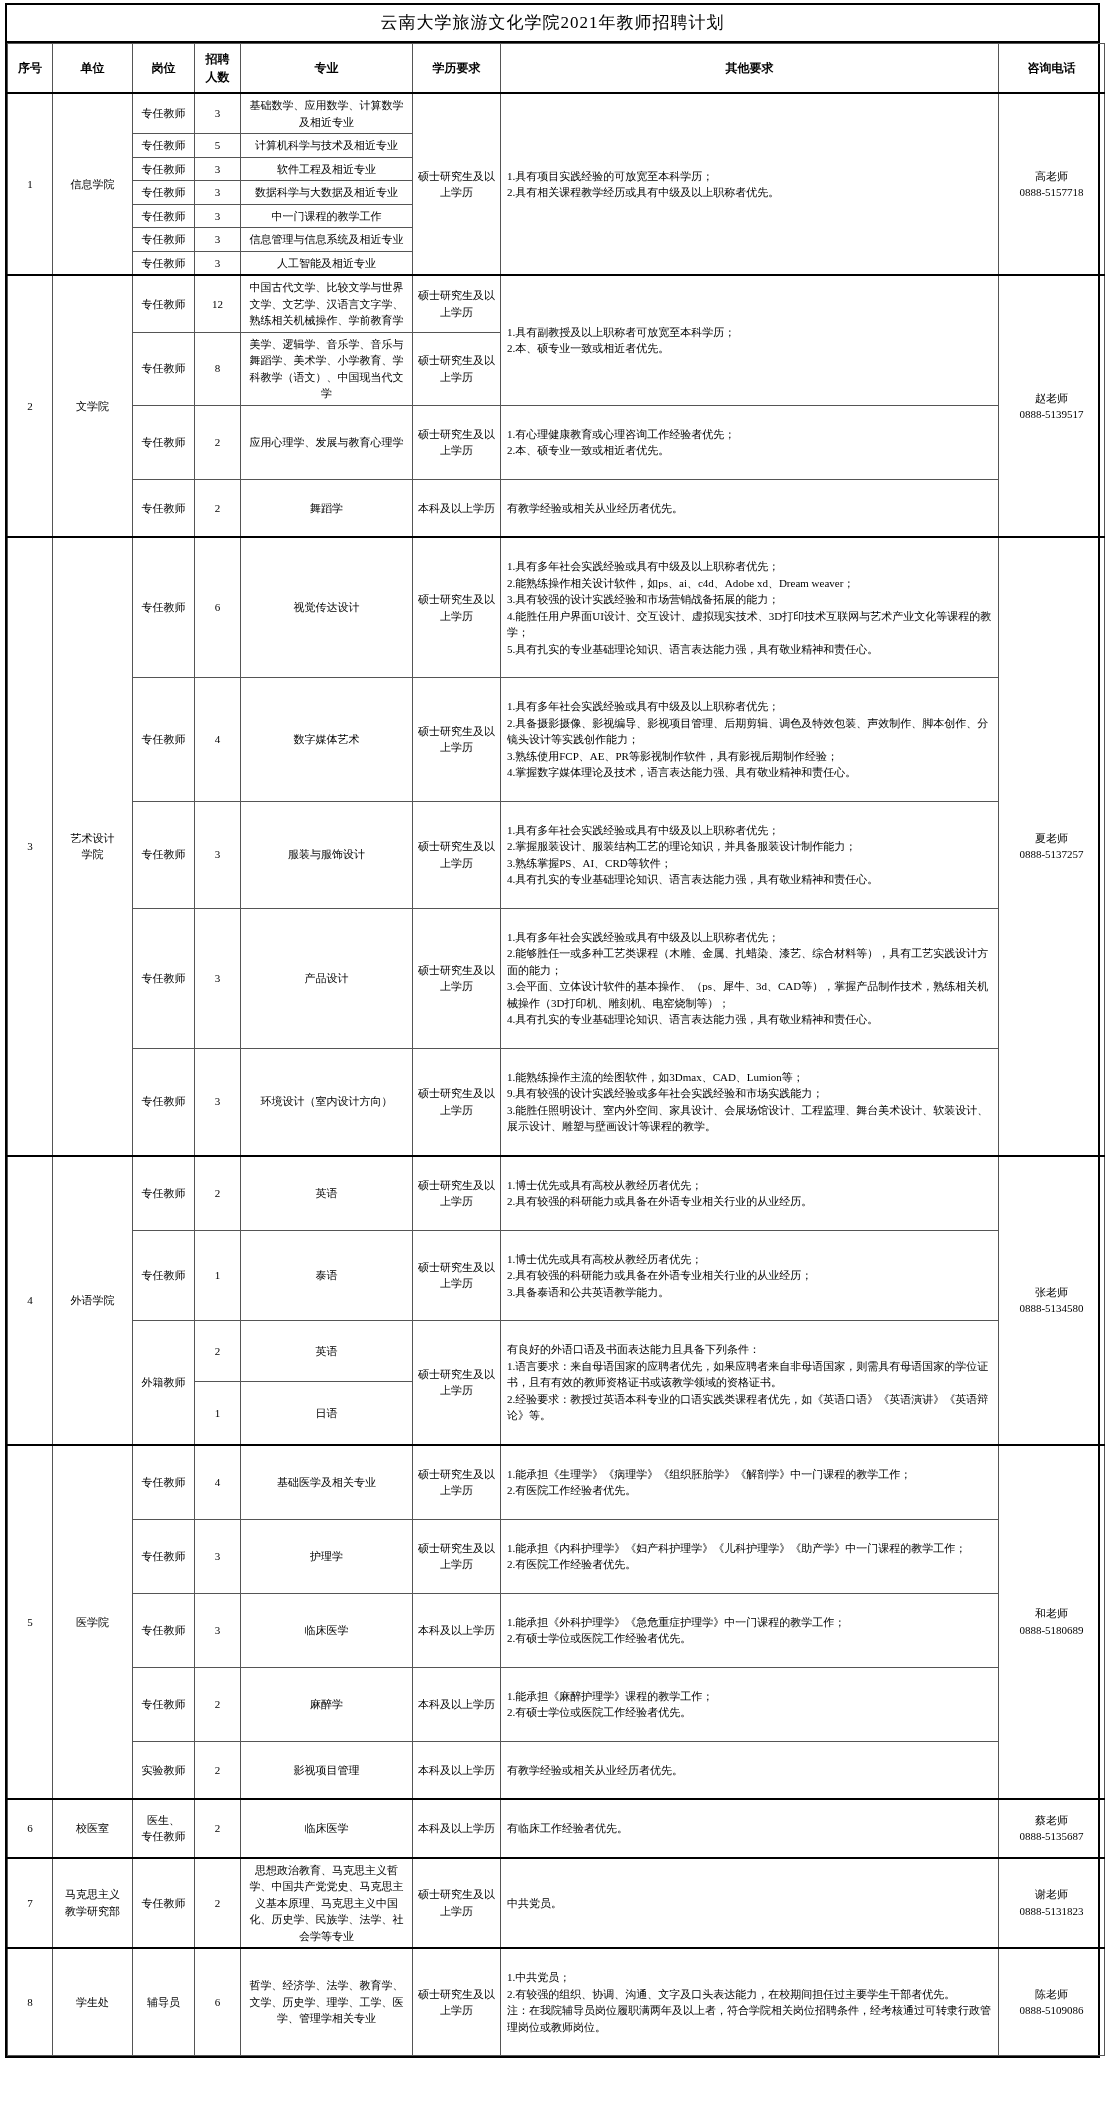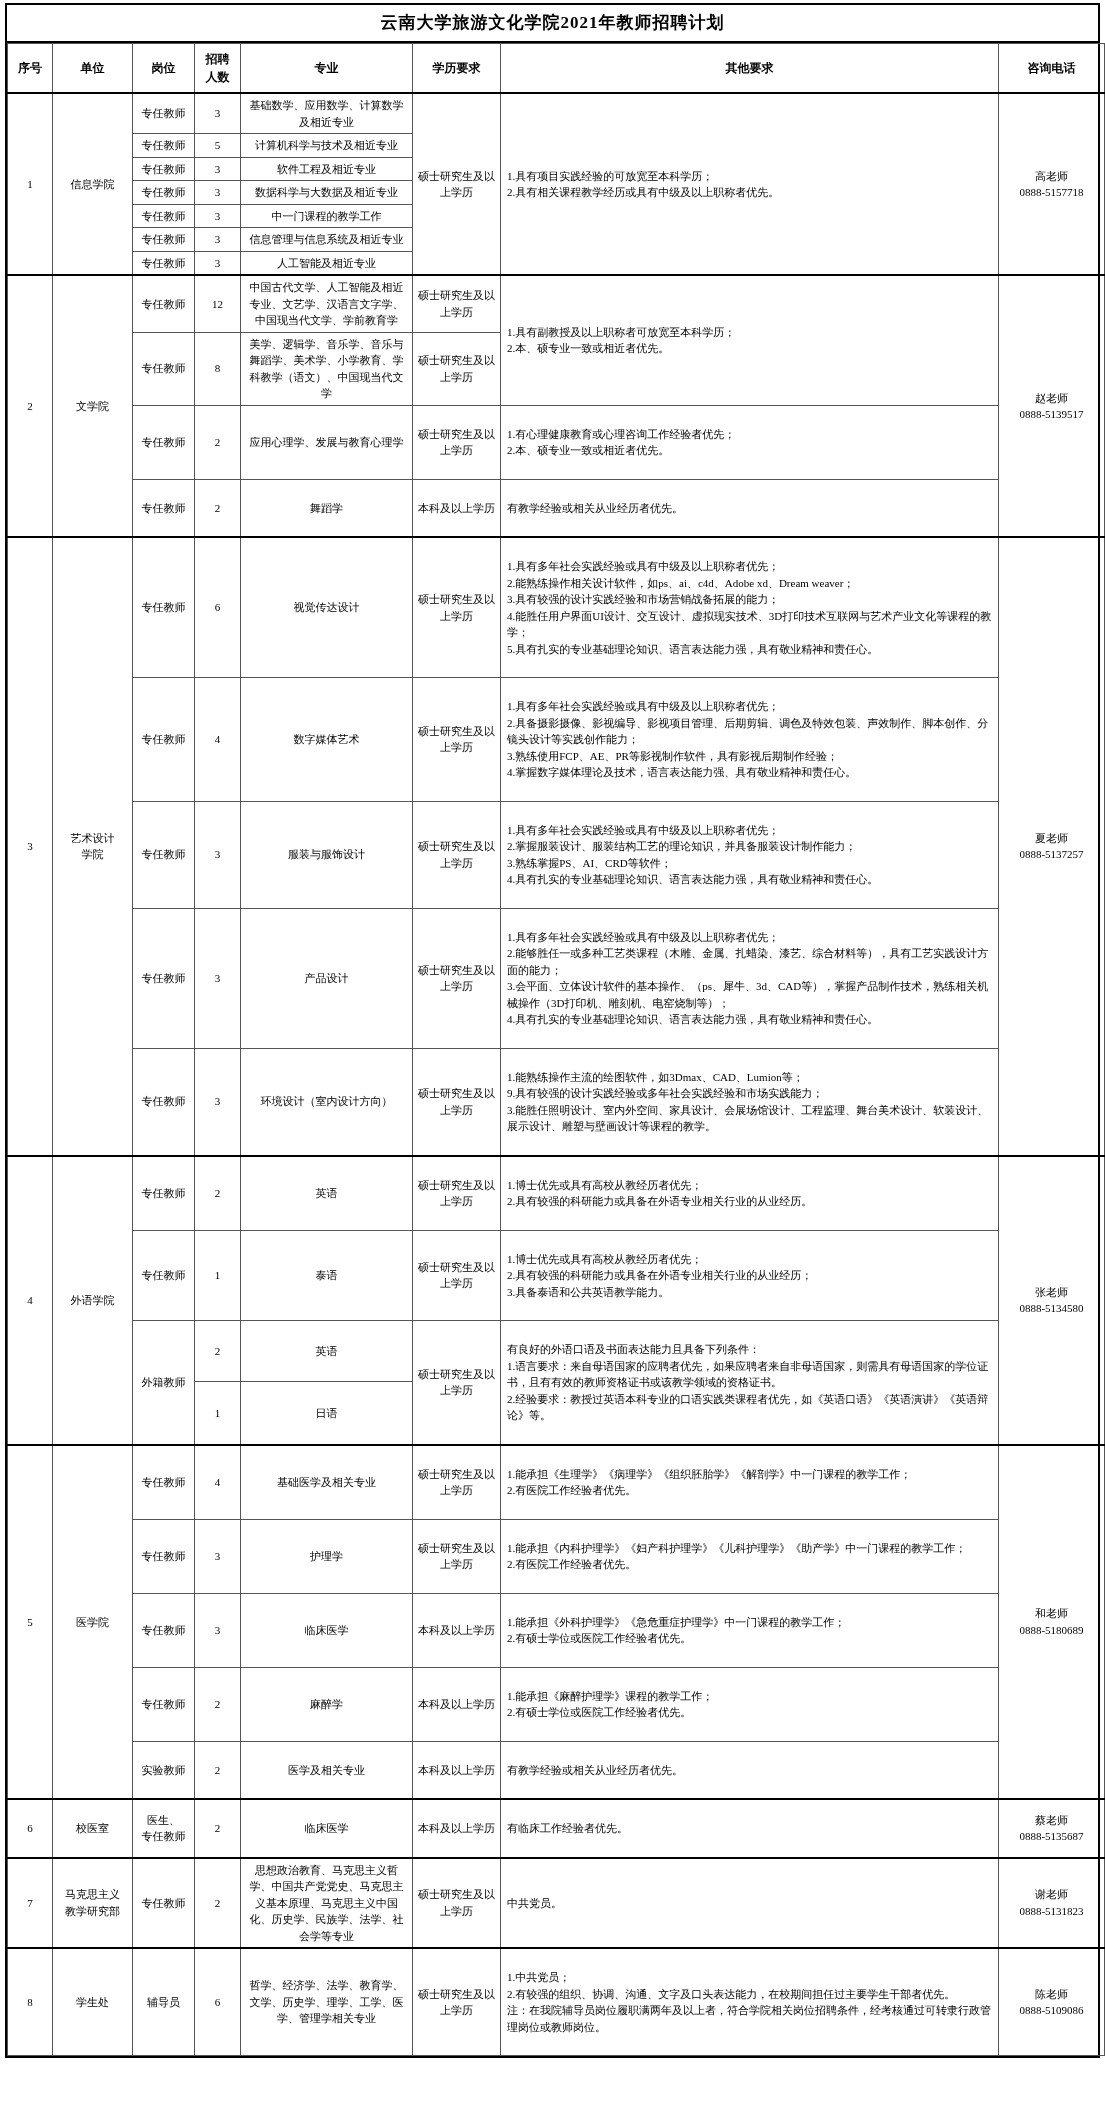--- a/index.html
+++ b/index.html
@@ -1,20 +1,20 @@
 <!DOCTYPE html>
 <html lang="zh"><head>
 <meta charset="utf-8">
 <title>云南大学旅游文化学院2021年教师招聘计划</title>
 <style>
   html,body{margin:0;padding:0;background:#ffffff;color:#000;}
   body{width:1105px;font-family:"Liberation Serif","DejaVu Serif",serif;}
   .frame{margin:3px 5px 4px 5px;border:2px solid #000;background:#fff;}
   .doc-title{
-    text-align:center;font-weight:bold;font-size:17px;
+    text-align:center;font-weight:normal;font-size:17px;
     padding:6px 0 7px 0;border-bottom:2px solid #000;letter-spacing:1px;
   }
   table{border-collapse:collapse;width:100%;height:1566px;table-layout:fixed;}
   th,td{
     border:1px solid #555;
     font-size:11px;line-height:1.5;
     padding:3px 5px;
     text-align:center;vertical-align:middle;
     white-space:pre-line;word-break:break-all;
   }
@@ -94,21 +94,21 @@
         <tr>
           <td class="cell-position">专任教师</td>
           <td class="cell-count">3</td>
           <td class="cell-major">人工智能及相近专业</td>
         </tr>
         <tr class="section-start">
           <td rowspan="4" class="cell-no">2</td>
           <td rowspan="4" class="cell-unit">文学院</td>
           <td class="cell-position">专任教师</td>
           <td class="cell-count">12</td>
-          <td class="cell-major">中国古代文学、人工智能及相近专业、文艺学、汉语言文字学、中国现当代文学、学前教育学</td>
+          <td class="cell-major">中国古代文学、比较文学与世界文学、文艺学、汉语言文字学、熟练相关机械操作、学前教育学</td>
           <td class="cell-degree">硕士研究生及以上学历</td>
           <td rowspan="2" class="cell-req align-left">1.具有副教授及以上职称者可放宽至本科学历；
 2.本、硕专业一致或相近者优先。</td>
           <td rowspan="4" class="cell-contact">赵老师
 0888-5139517</td>
         </tr>
         <tr>
           <td class="cell-position">专任教师</td>
           <td class="cell-count">8</td>
           <td class="cell-major">美学、逻辑学、音乐学、音乐与舞蹈学、美术学、小学教育、学科教学（语文）、中国现当代文学</td>
@@ -250,21 +250,21 @@
           <td class="cell-position">专任教师</td>
           <td class="cell-count">2</td>
           <td class="cell-major">麻醉学</td>
           <td class="cell-degree">本科及以上学历</td>
           <td class="cell-req align-left">1.能承担《麻醉护理学》课程的教学工作；
 2.有硕士学位或医院工作经验者优先。</td>
         </tr>
         <tr>
           <td class="cell-position">实验教师</td>
           <td class="cell-count">2</td>
-          <td class="cell-major">医学及相关专业</td>
+          <td class="cell-major">影视项目管理</td>
           <td class="cell-degree">本科及以上学历</td>
           <td class="cell-req align-left">有教学经验或相关从业经历者优先。</td>
         </tr>
         <tr class="section-start">
           <td class="cell-no">6</td>
           <td class="cell-unit">校医室</td>
           <td class="cell-position">医生、
 专任教师</td>
           <td class="cell-count">2</td>
           <td class="cell-major">临床医学</td>

